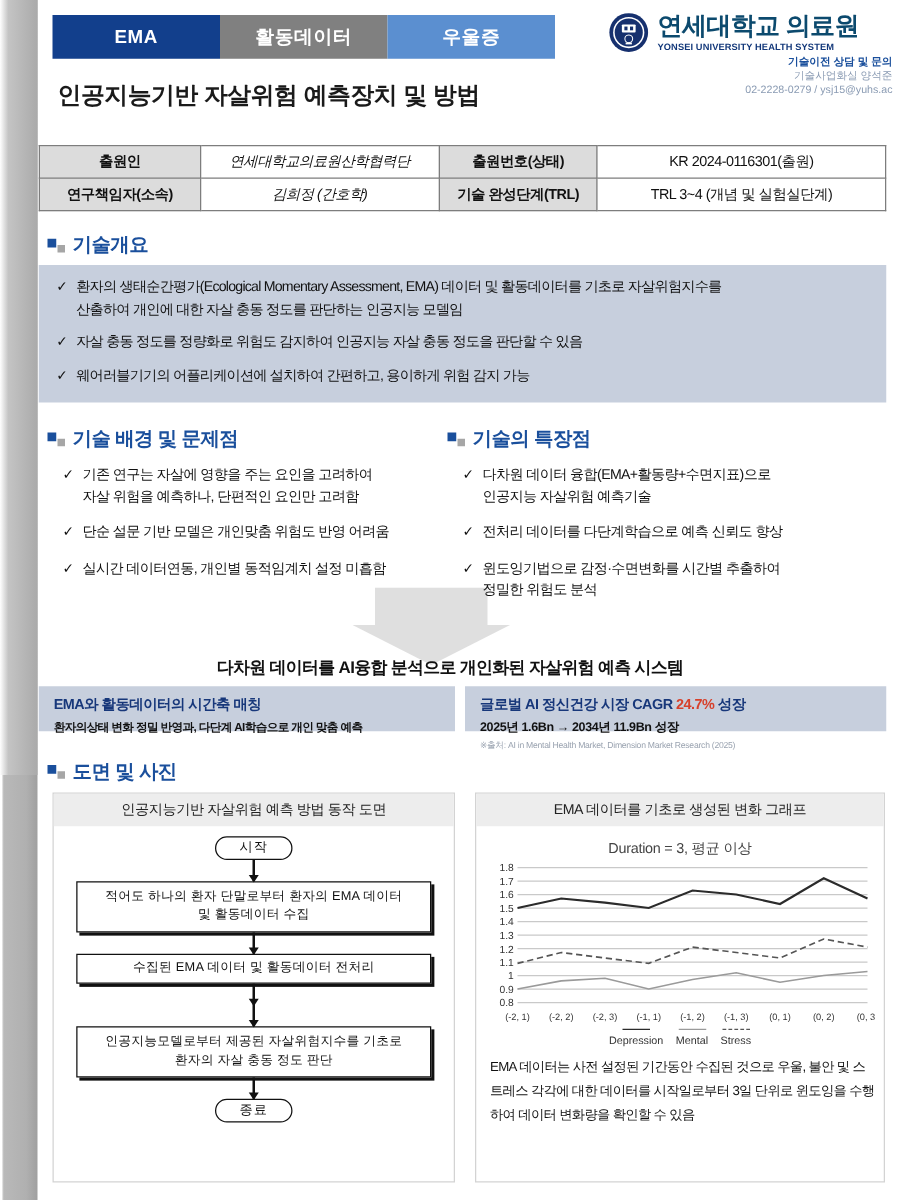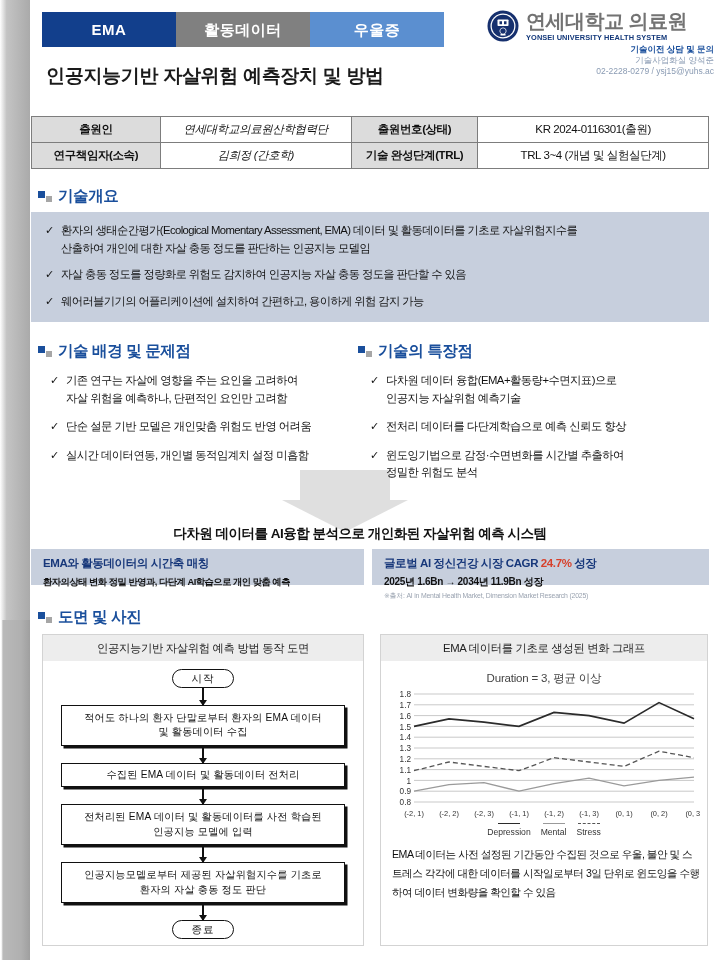--- a/index.html
+++ b/index.html
@@ -25,21 +25,21 @@
   .tabs { position: absolute; left: 42px; top: 12px; display: flex; }
   .tab { height: 35px; line-height: 35px; text-align: center; color: #fff;
          font-size: 15px; font-weight: bold; letter-spacing: .5px; }
   .tab-0 { width: 134px; background: #123f8c; }
   .tab-1 { width: 134px; background: #808080; }
   .tab-2 { width: 134px; background: #5b8fd0; }
 
   
   .logo-wrap { position: absolute; left: 487px; top: 10px; display: flex; align-items: center; gap: 7px; }
   .logo-mark { width: 32px; height: 32px; flex: 0 0 32px; }
-  .logo-text-ko { font-size: 20px; font-weight: bold; color: #737373; letter-spacing: -0.5px; line-height: 20px;}
+  .logo-text-ko { font-size: 20px; font-weight: bold; color: #0c4a6e; letter-spacing: -0.5px; line-height: 20px;}
   .logo-text-en { font-size: 7.4px; font-weight: bold; color: #13387a; letter-spacing: 0.1px; margin-top: 2px;}
 
   .contact { position: absolute; right: 6px; top: 44px; text-align: right; line-height: 1.32; }
   .contact-t { font-size: 8.5px; font-weight: bold; color: #1a4f9c; }
   .contact-n { font-size: 8.5px; color: #8a9bb3; }
   .contact-e { font-size: 8.5px; color: #8a9bb3; }
 
   
   .doc-title { position: absolute; left: 46px; top: 63px; font-size: 19px;
                font-weight: bold; color: #1a1a1a; letter-spacing: -0.3px; }
@@ -282,22 +282,20 @@
   <div class="panel panel-l">
     <div class="panel-cap">인공지능기반 자살위험 예측 방법 동작 도면</div>
     <div class="flow">
       <div class="fl-term">시작</div>
       <div class="fl-arrow"></div>
       <div class="fl-box tall" style="white-space:pre-line">적어도 하나의 환자 단말로부터 환자의 EMA 데이터
 및 활동데이터 수집</div>
       <div class="fl-arrow"></div>
       <div class="fl-box" style="white-space:pre-line">수집된 EMA 데이터 및 활동데이터 전처리</div>
       <div class="fl-arrow"></div>
-      <div class="fl-box tall" style="white-space:pre-line">전처리된 EMA 데이터 및 활동데이터를 사전 학습된
-인공지능 모델에 입력</div>
       <div class="fl-arrow"></div>
       <div class="fl-box tall" style="white-space:pre-line">인공지능모델로부터 제공된 자살위험지수를 기초로
 환자의 자살 충동 정도 판단</div>
       <div class="fl-arrow"></div>
       <div class="fl-term">종료</div>
     </div>
   </div>
 
   <div class="panel panel-r">
     <div class="panel-cap">EMA 데이터를 기초로 생성된 변화 그래프</div>

